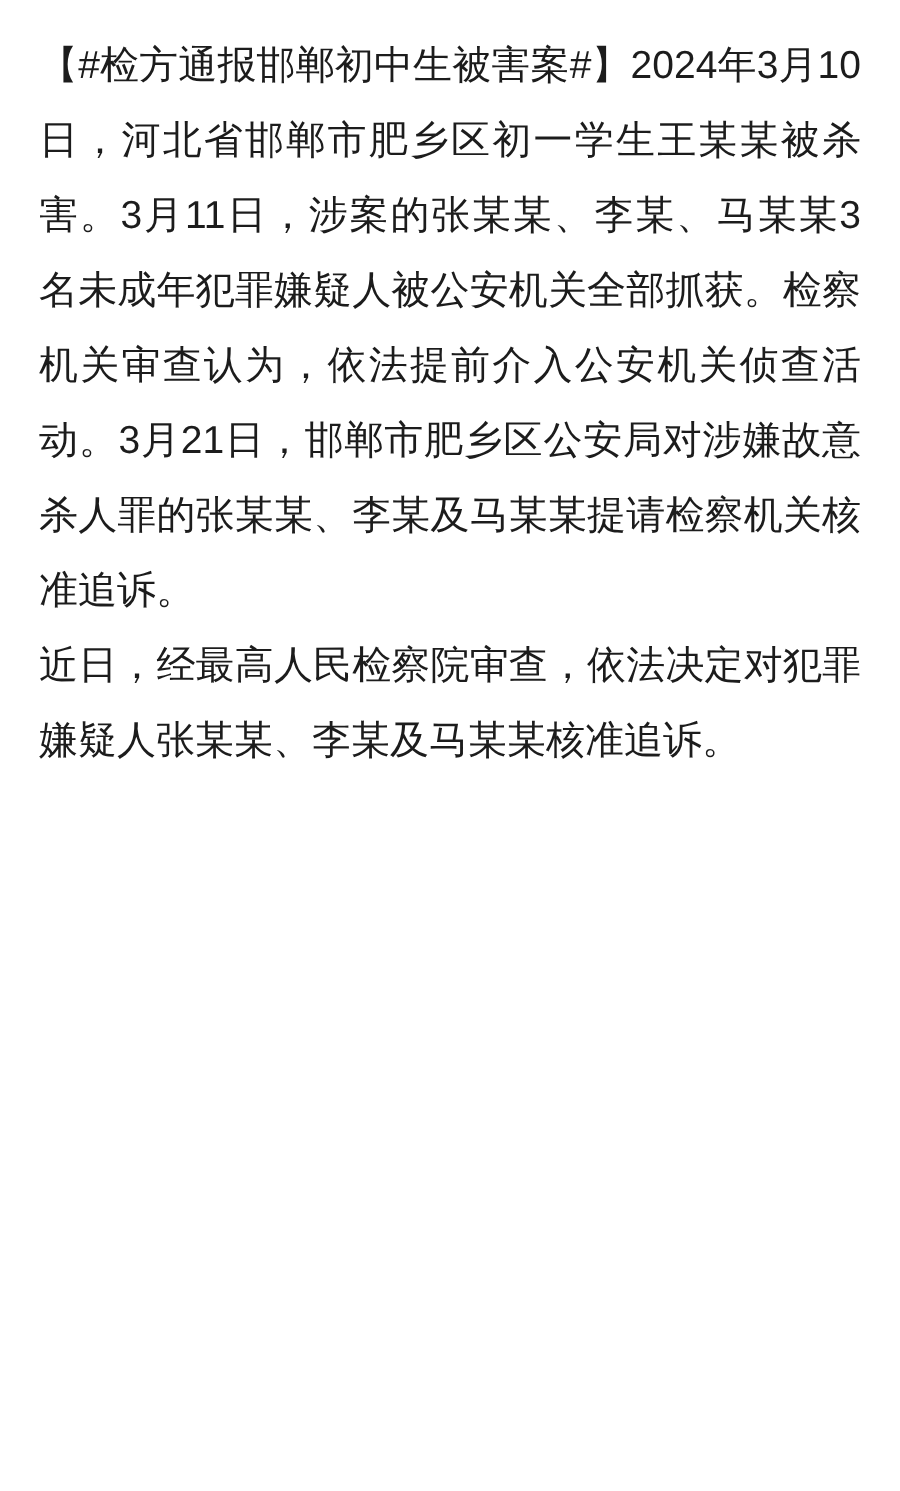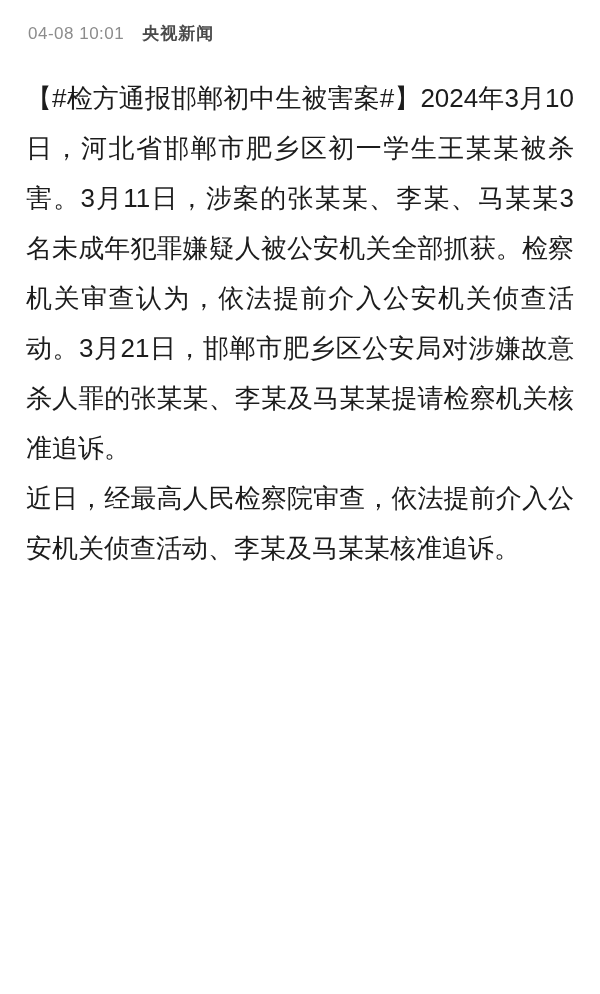--- a/index.html
+++ b/index.html
@@ -61,23 +61,19 @@
   }
   .para.first {
     font-weight: 400;
   }
 </style>
 </head>
 <body>
 
 <div class="page">
 
-  <div class="header">
-    <span class="timestamp">04-08 10:01</span>
-    <span class="source">央视新闻</span>
-  </div>
 
   <div class="article">
     <p class="para first">【#检方通报邯郸初中生被害案#】2024年3月10日，河北省邯郸市肥乡区初一学生王某某被杀害。3月11日，涉案的张某某、李某、马某某3名未成年犯罪嫌疑人被公安机关全部抓获。检察机关审查认为，依法提前介入公安机关侦查活动。3月21日，邯郸市肥乡区公安局对涉嫌故意杀人罪的张某某、李某及马某某提请检察机关核准追诉。</p>
-    <p class="para">近日，经最高人民检察院审查，依法提前介入公安机关侦查活动、李某及马某某核准追诉。</p>
+    <p class="para">近日，经最高人民检察院审查，依法决定对犯罪嫌疑人张某某、李某及马某某核准追诉。</p>
   </div>
 
 </div>
 
 </body></html>

